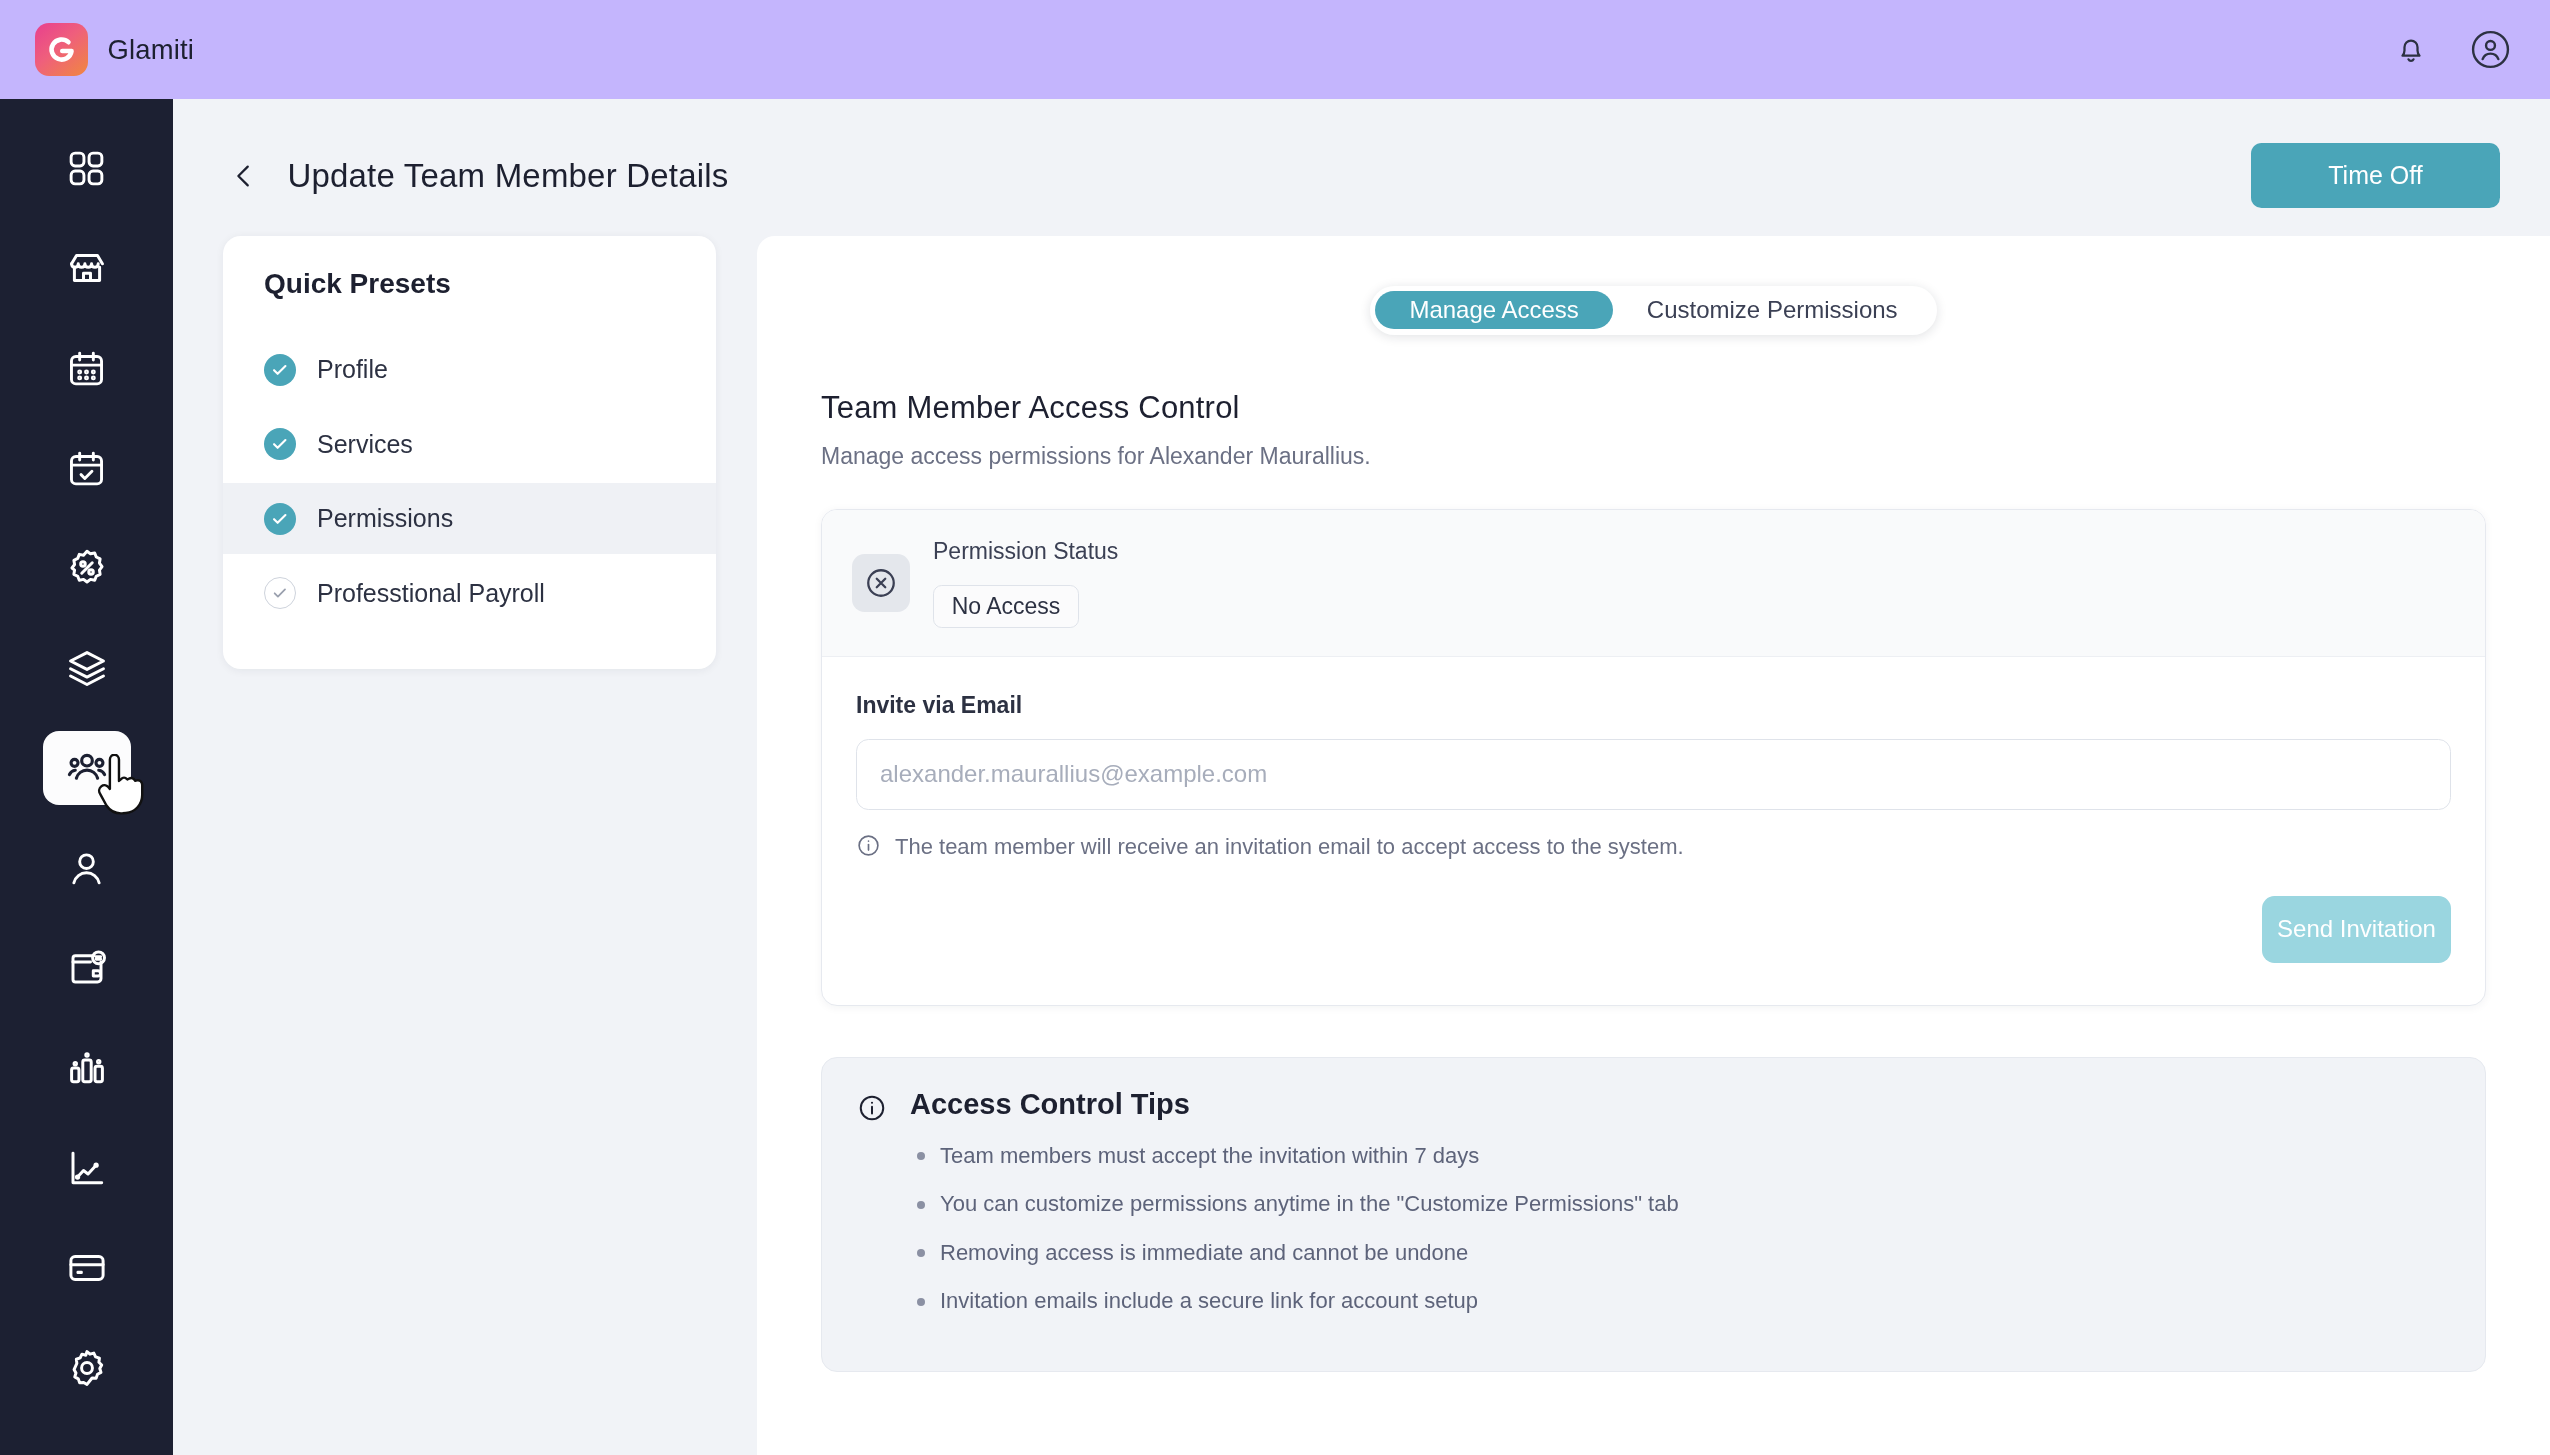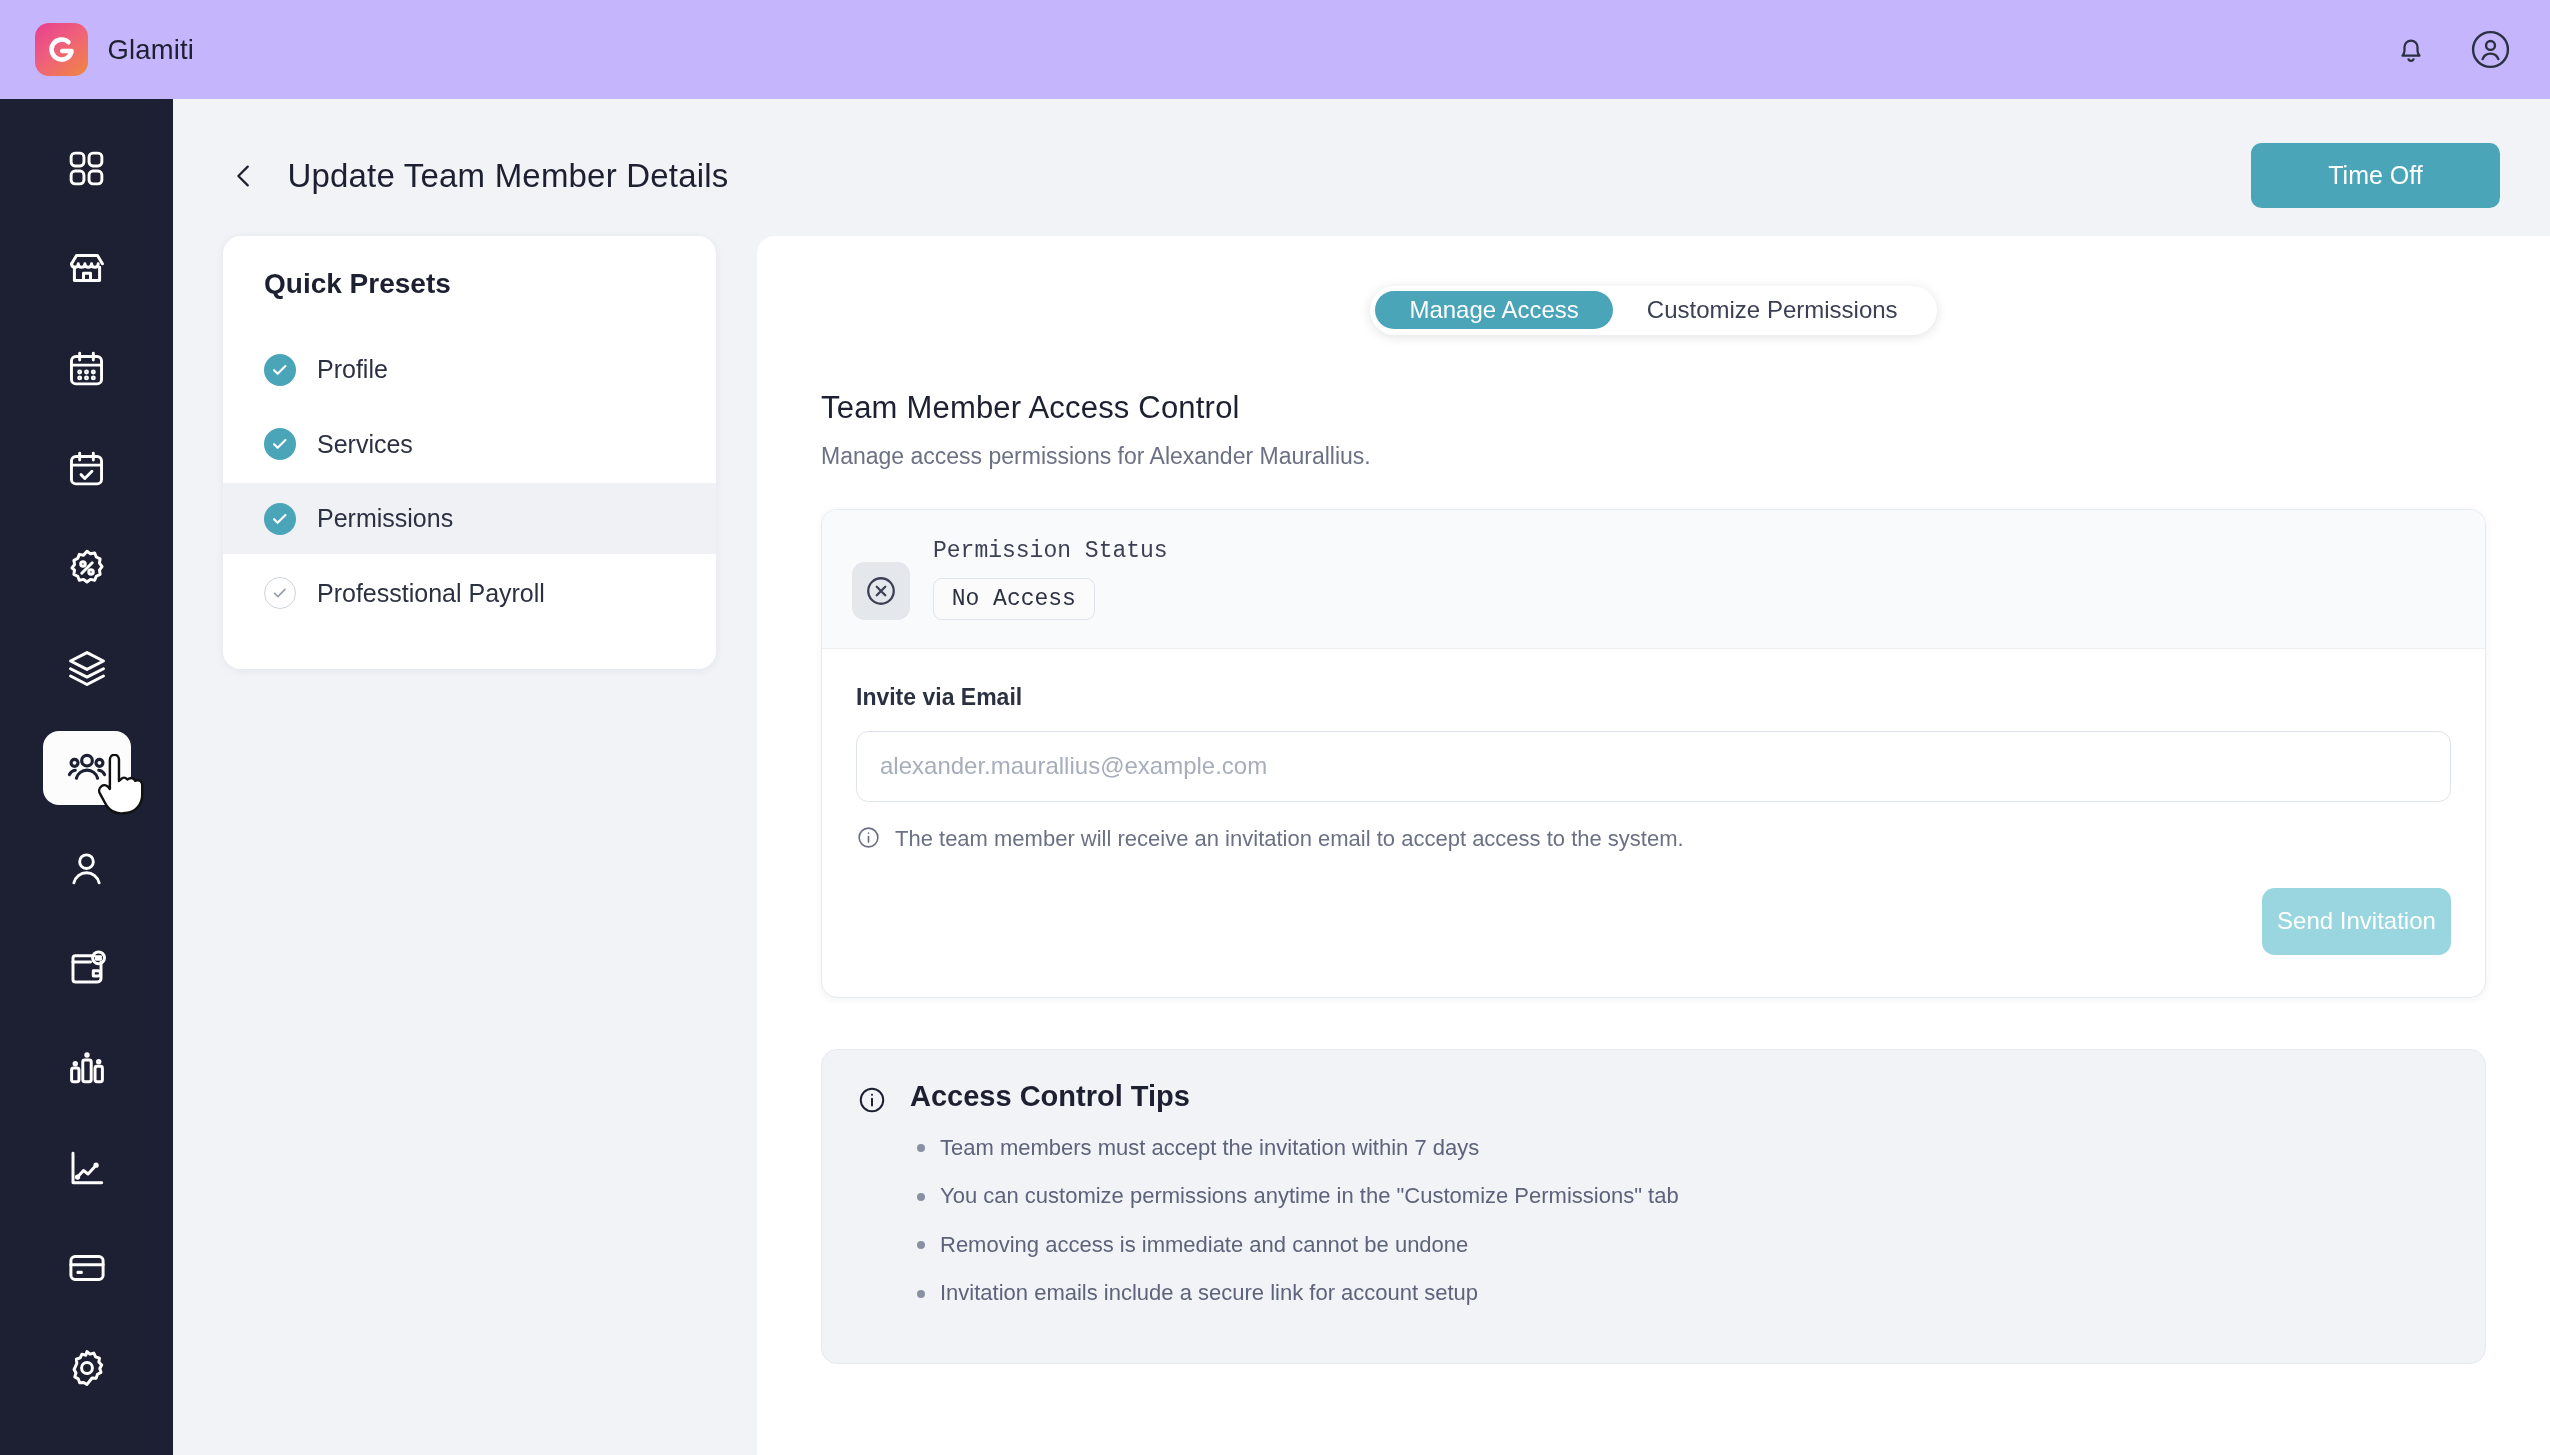--- a/index.html
+++ b/index.html
@@ -163,33 +163,32 @@
 
   .access-card {
     margin-top: 39px;
     border: 1.4px solid #e6e9ef; border-radius: 16px;
     background: #ffffff;
     box-shadow: 0 1.8px 8.8px rgba(25,30,50,.05);
     overflow: hidden;
   }
   .status-row {
     background: #f9fafb;
-    display: flex; align-items: flex-end; gap: 23px;
+    display: flex; align-items: center; gap: 23px;
     padding: 28px 35px 28px 30px;
     border-bottom: 1.4px solid #edeff3;
-    font-family: Liberation Mono, monospace;
   }
   .status-ico {
     width: 58px; height: 58px; border-radius: 12.4px; background: #e4e7ec;
     display: flex; align-items: center; justify-content: center;
     flex: 0 0 auto;
   }
   .status-label { font-size: 23px; color: #3b4054; }
   .status-badge {
-    display: inline-block; margin-top: 14px;
+    display: inline-block; margin-top: 20px;
     border: 1.4px solid #dfe3ea; border-radius: 8.8px;
     background: #fbfbfc; color: #2c3142;
     font-size: 23px; padding: 7px 17.7px;
   }
 
   .invite-body { padding: 35px 34px 42px 34px; }
   .field-label { font-size: 23px; font-weight: 700; color: #2c3142; }
   .email-input {
     display: block; width: 100%; height: 71px; margin-top: 19.5px;
     border: 1.4px solid #dfe3ea; border-radius: 12.4px;

